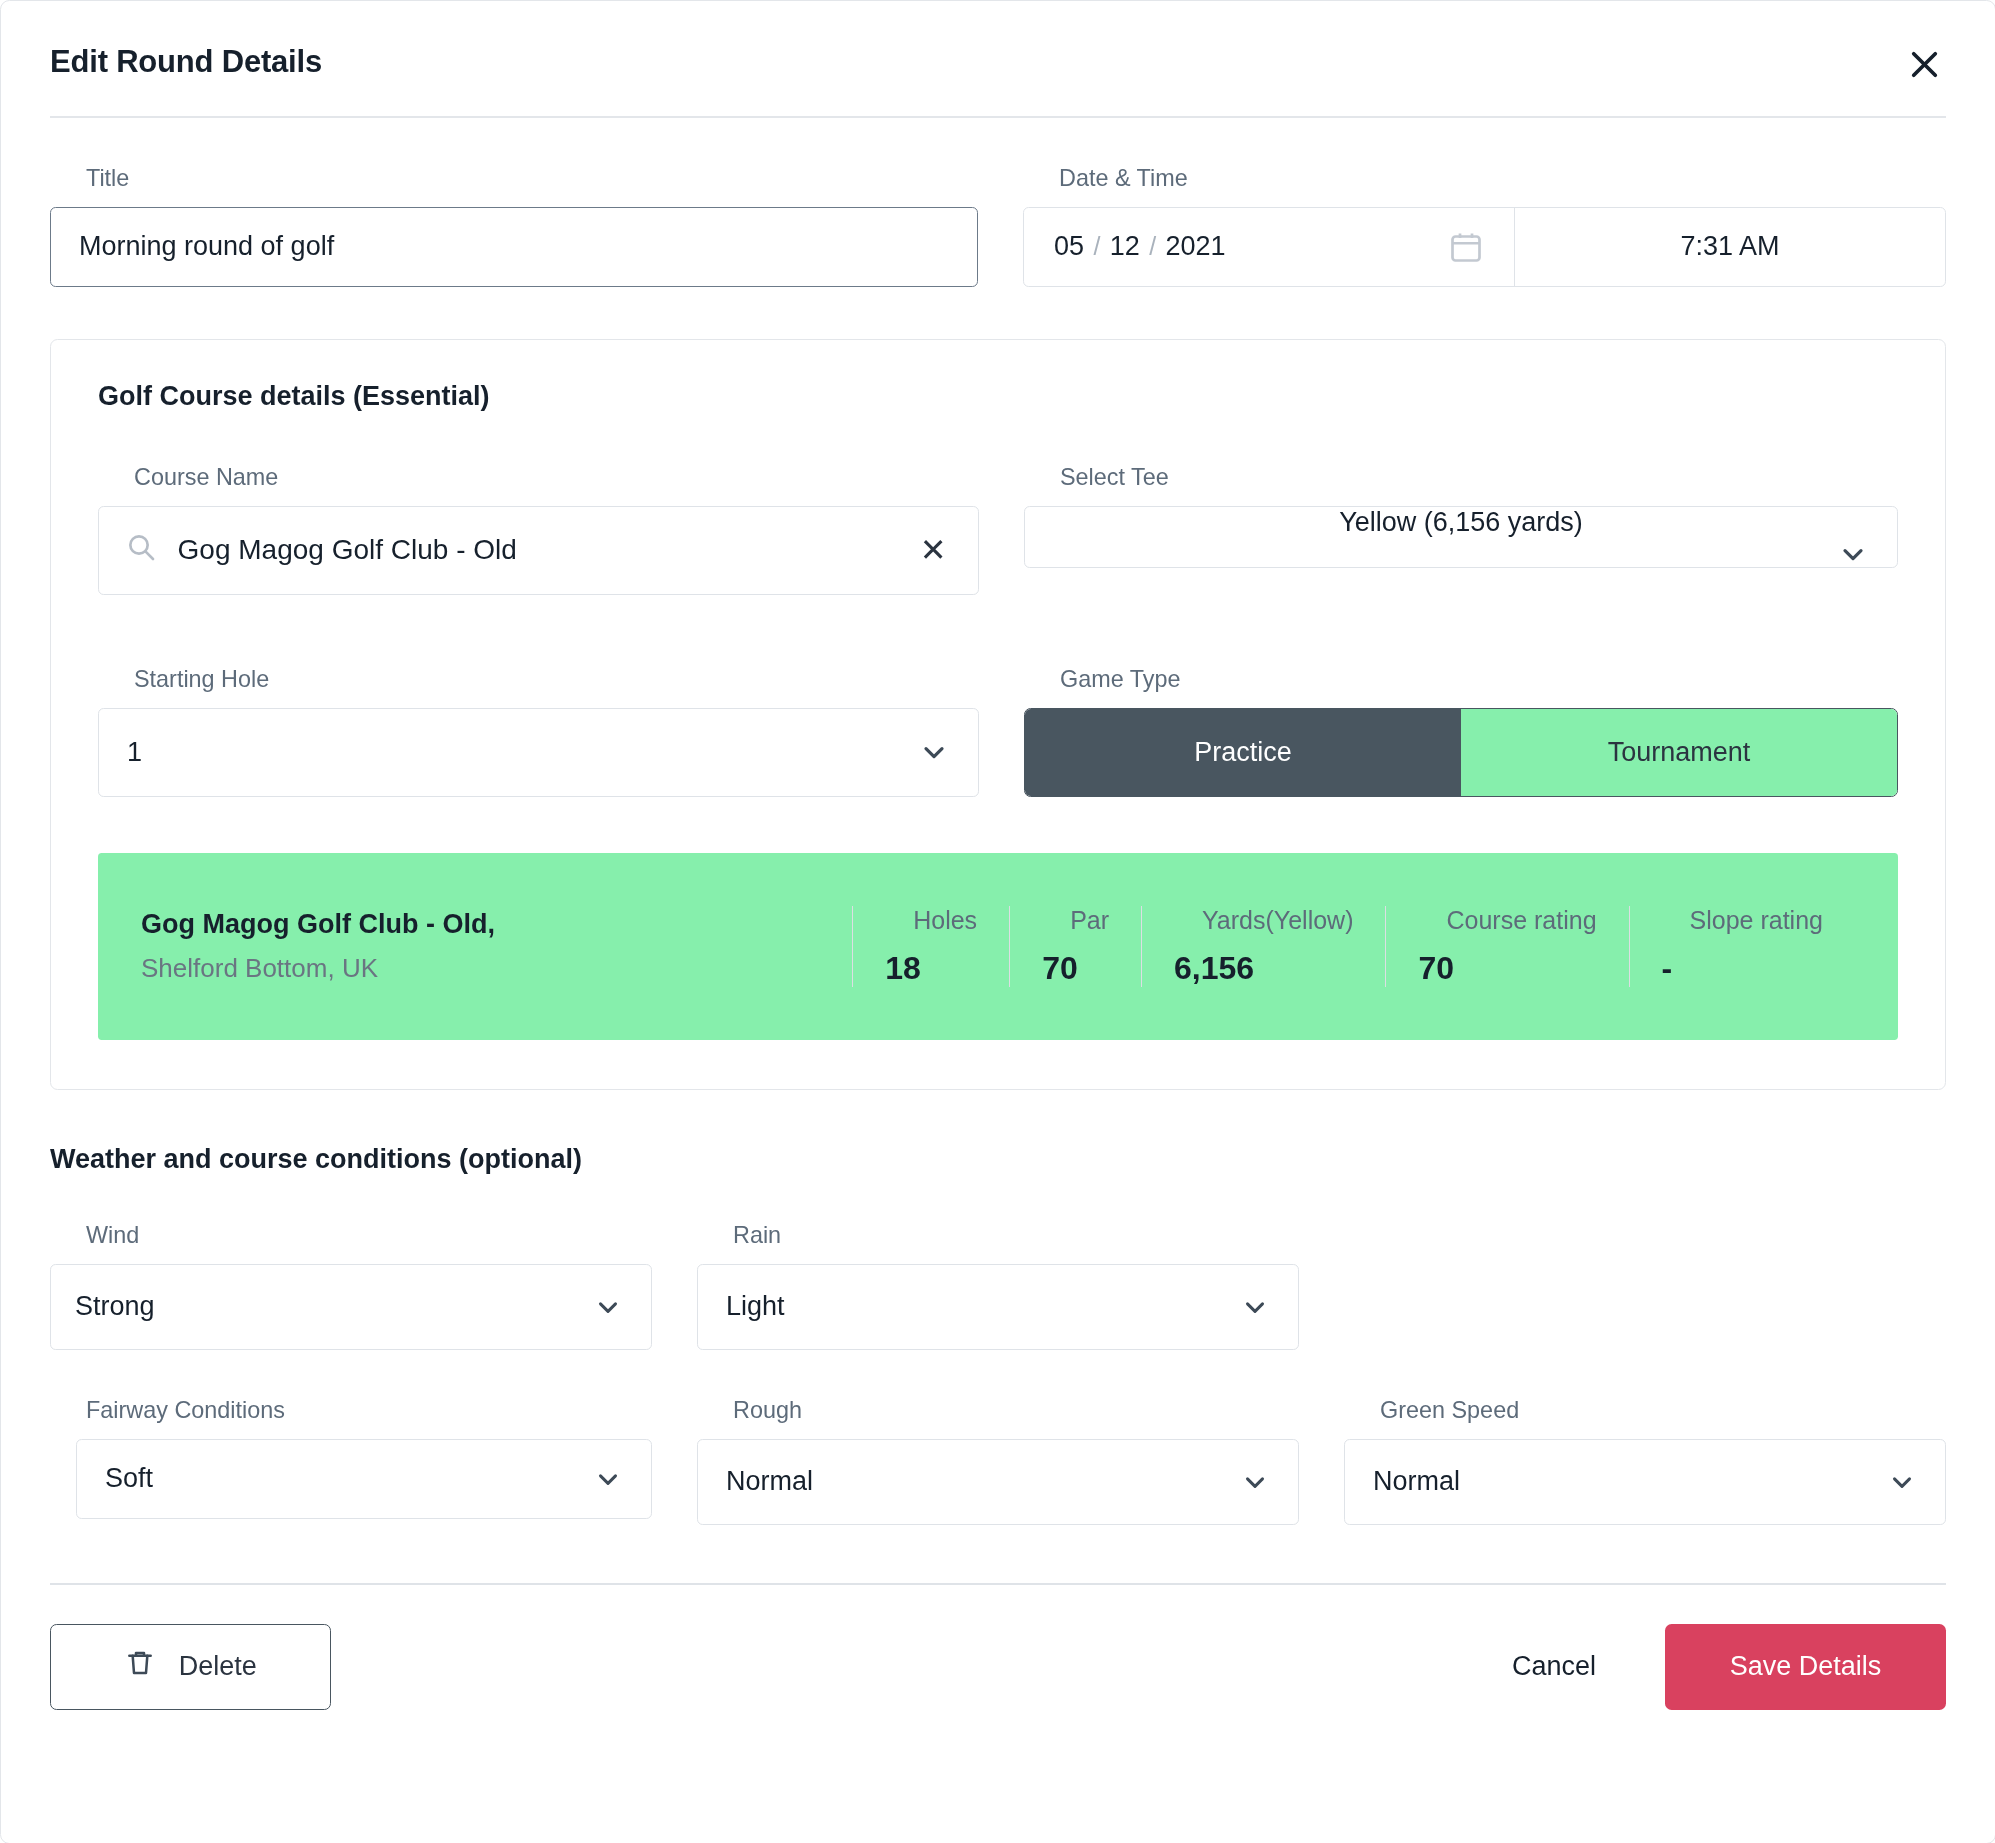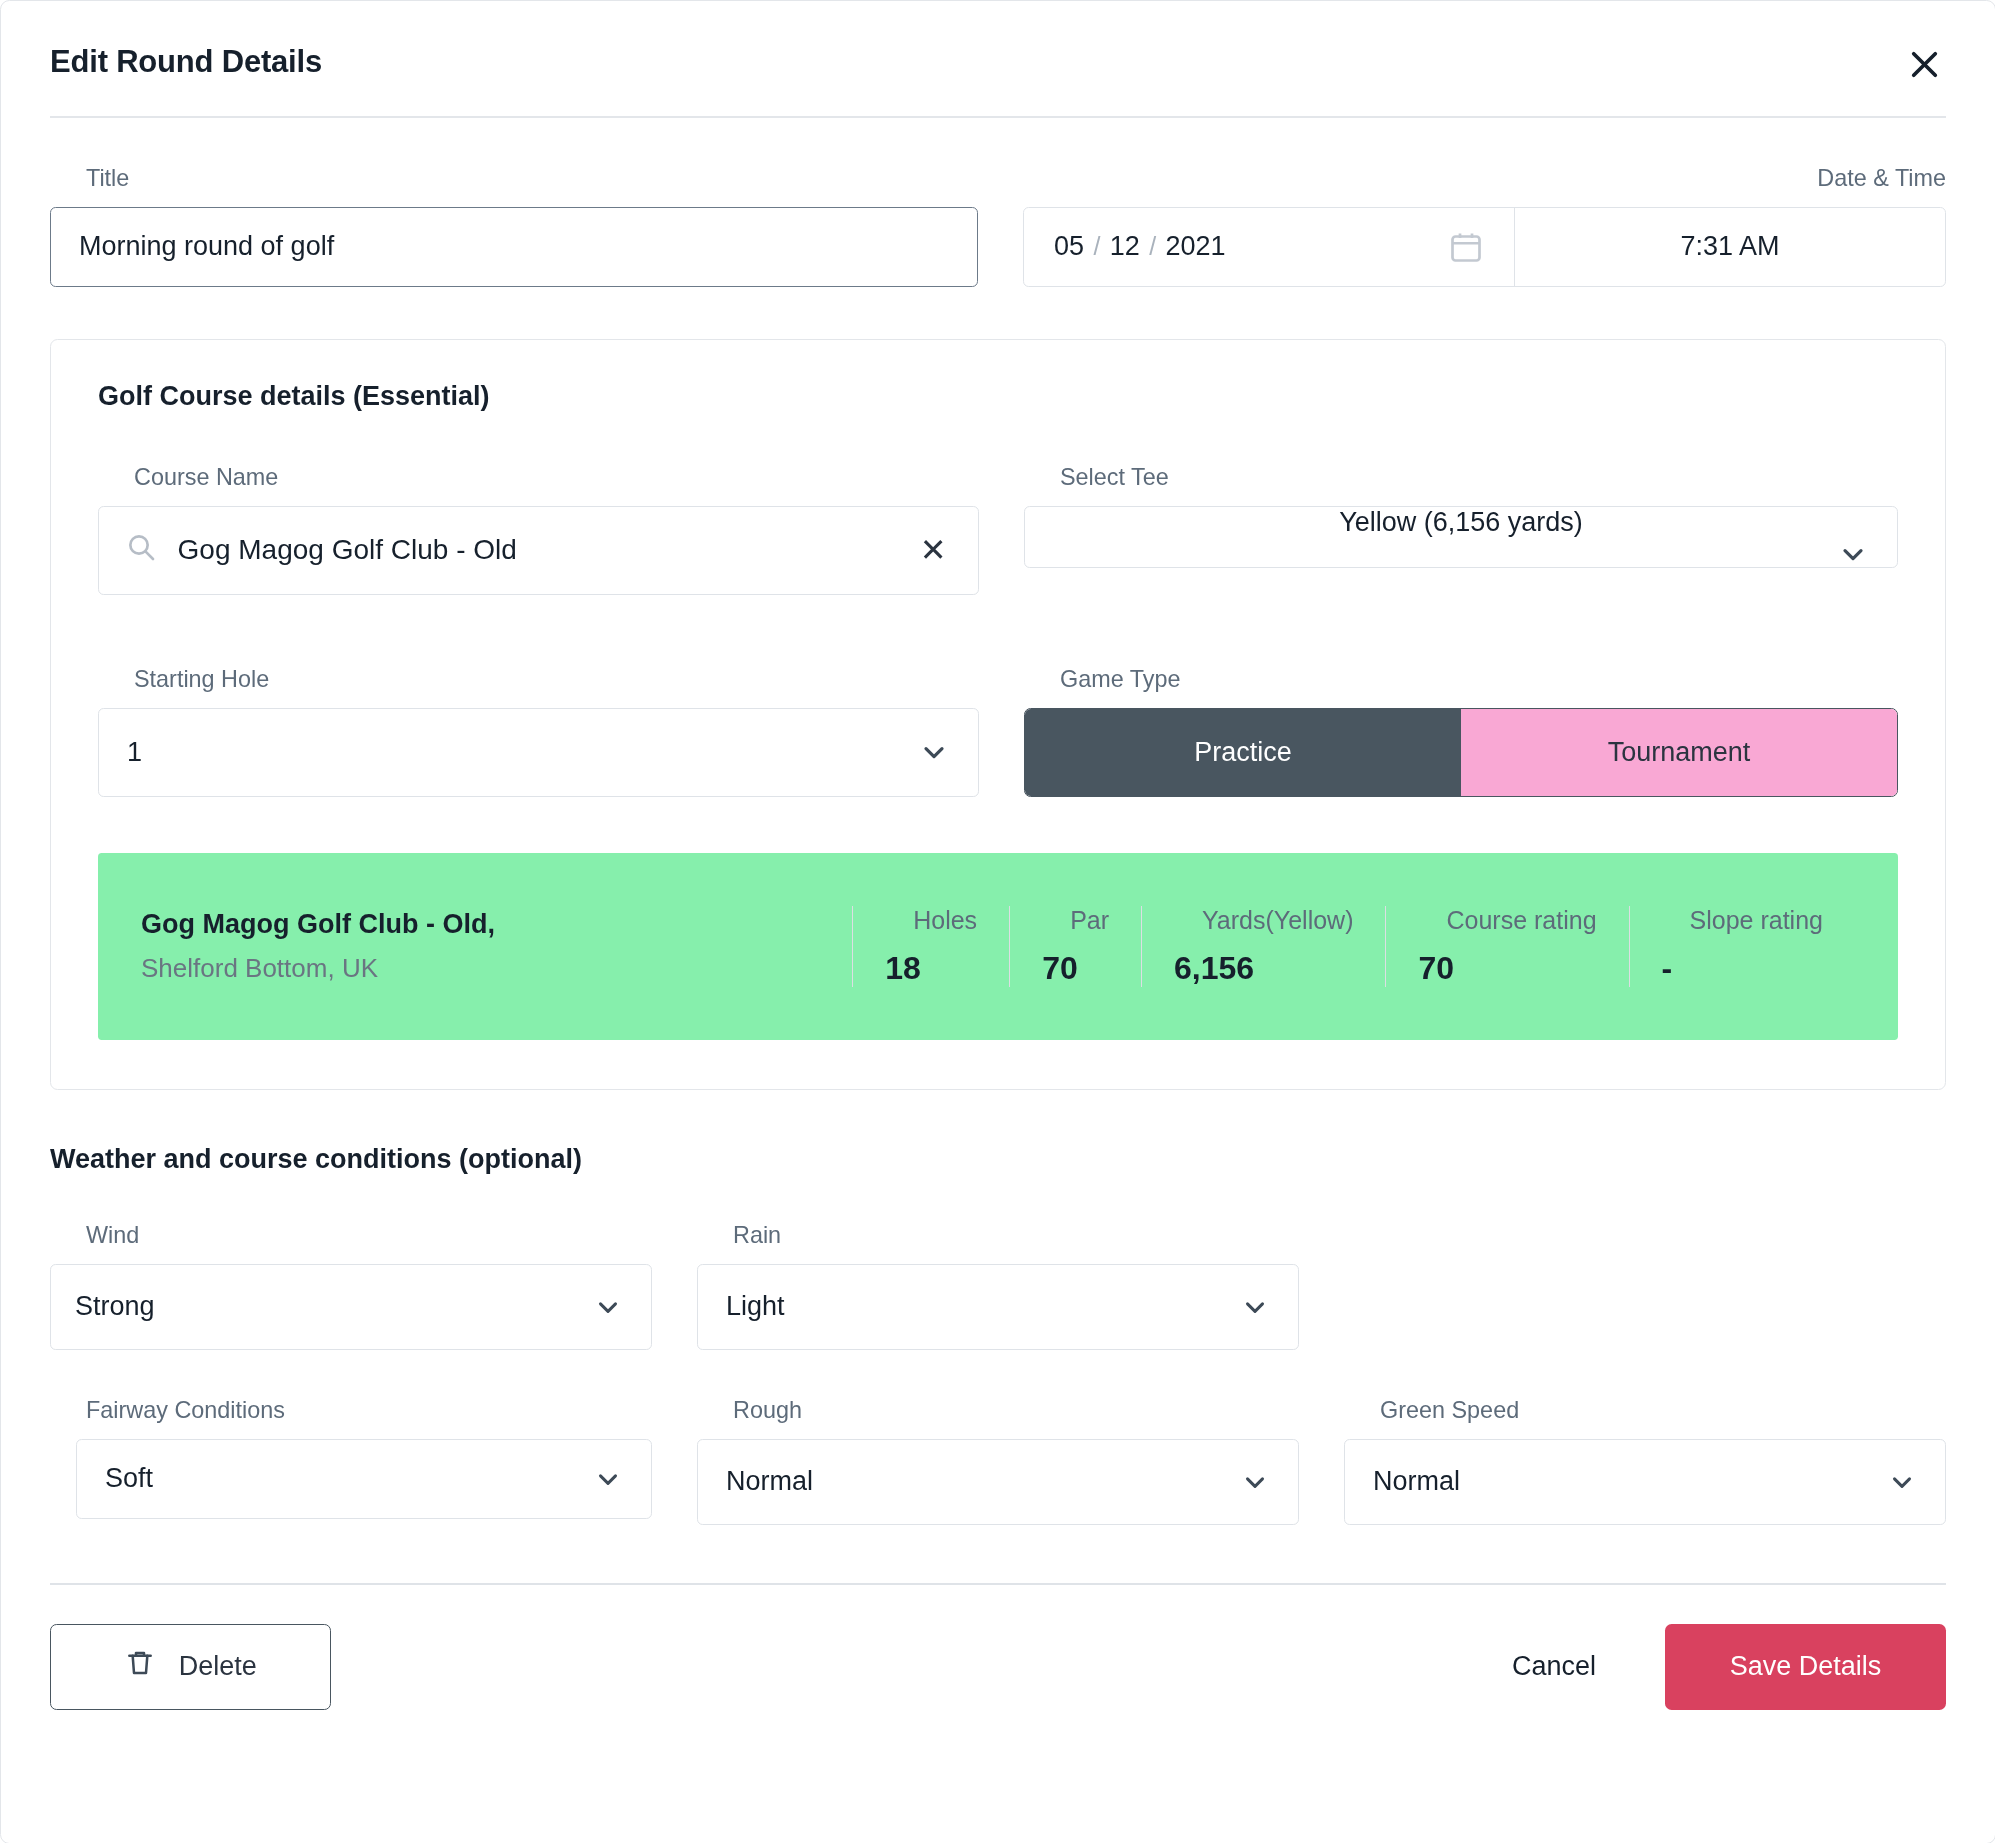--- a/index.html
+++ b/index.html
@@ -76,21 +76,21 @@
 
   .caret { margin-left: auto; display: flex; align-items: center; }
 
   
   .top-row {
     display: flex;
     gap: 45px;
     padding: 47px 49px 0 49px;
   }
   .top-col-title { width: 928px; }
-  .top-col-date  { flex: 1; text-align: right; }
+  .top-col-date  { flex: 1; }
 
   .datetime-group {
     display: flex;
     height: 80px;
     border: 1.9px solid #dfe3e8;
     border-radius: 5.6px;
     overflow: hidden;
   }
   .date-part {
     flex: 1 1 0;
@@ -162,21 +162,21 @@
     border-radius: 6.6px;
     overflow: hidden;
   }
   .toggle-opt {
     flex: 1 1 0;
     display: flex;
     align-items: center;
     justify-content: center;
     font-size: 27px;
     cursor: pointer;
-    background: #f9a8d4;
+    background: #86efac;
     color: #2b3440;
   }
   .toggle-opt.active {
     background: #495660;
     color: #ffffff;
   }
 
   
   .info-strip {
     margin-top: 56px;

